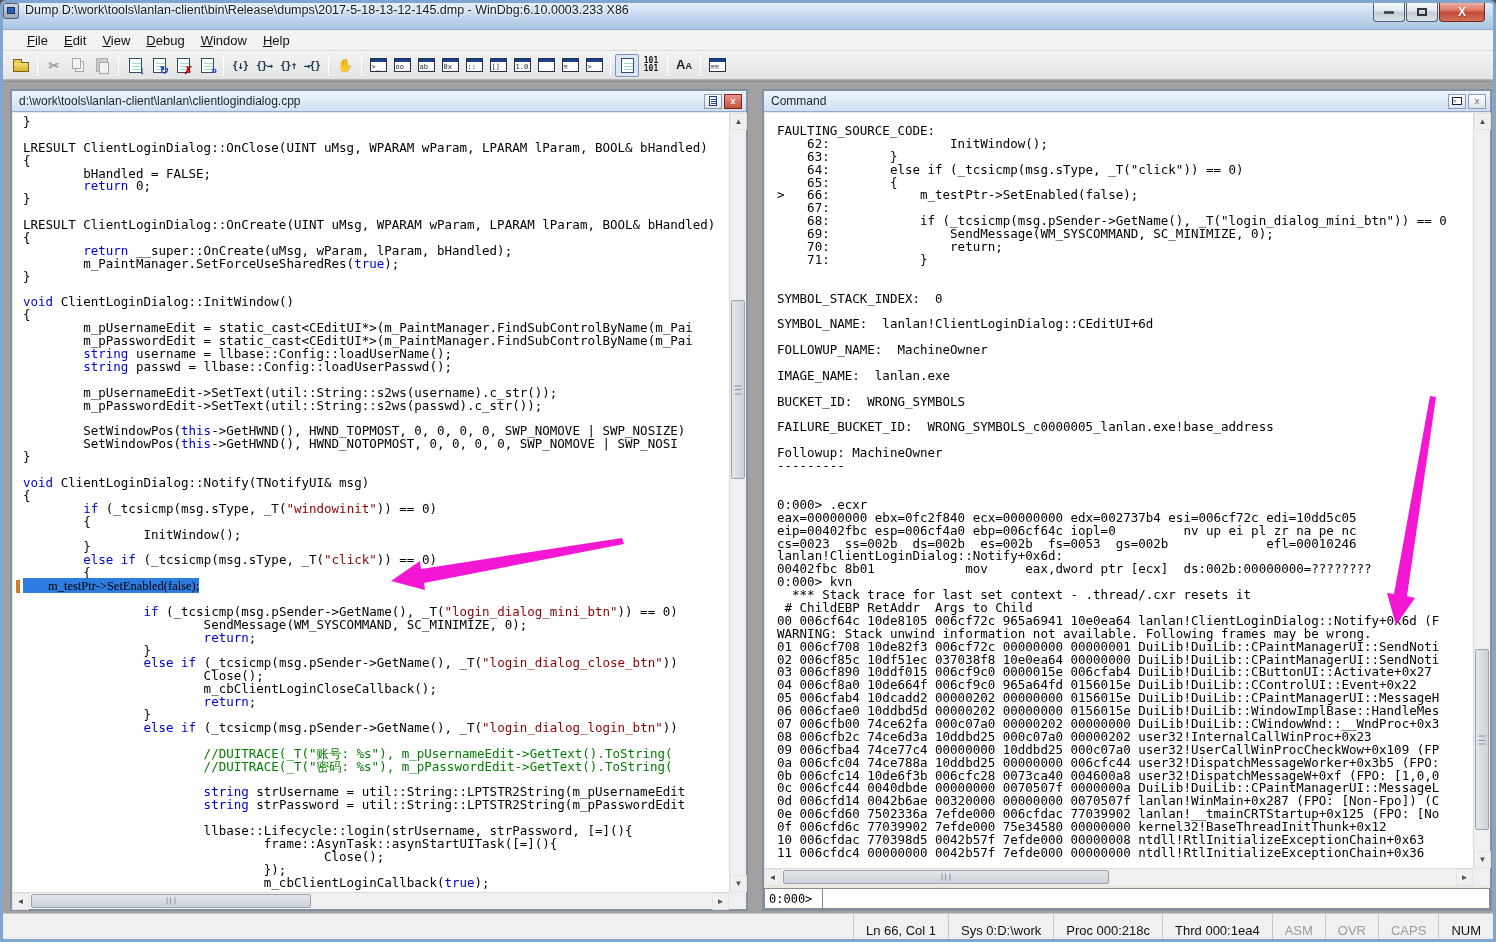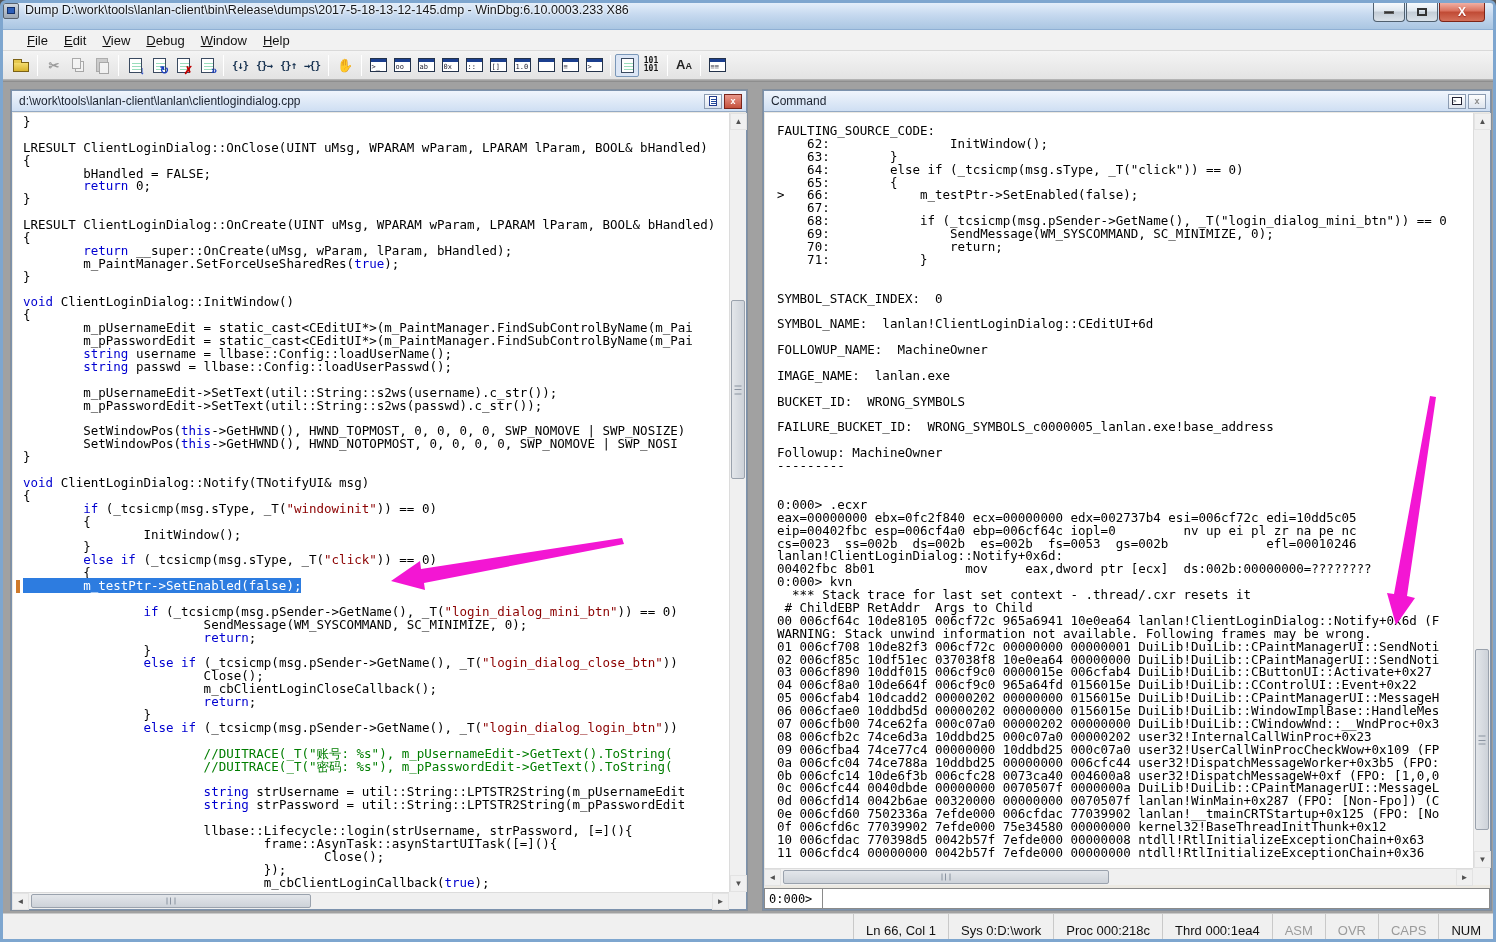--- a/index.html
+++ b/index.html
@@ -71,21 +71,21 @@
   .mini-term i{display:block;width:10px;height:8px;background:#fff;border:1px solid #223;position:relative;}
   .mini-term i::after{content:">_";position:absolute;left:0px;top:-1px;font-size:6px;font-family:"DejaVu Sans Mono",monospace;color:#123;}
   .mini-close-gray b{color:#8a8a8a;font-weight:bold;font-size:9px;line-height:9px;}
   
   .code{position:absolute;background:#fff;overflow:hidden;font-family:"DejaVu Sans Mono","Liberation Mono",monospace;font-size:12.5px;color:#000;}
   .code .cl{height:12.9px;line-height:12.9px;white-space:pre;}
   .tk-k{color:#0000d0;} .tk-s{color:#8b0000;} .tk-c{color:#007d00;} .tk-p{color:#000;}
   .cl.hl{position:relative;}
   .cl.hl::before{content:"";position:absolute;left:-7px;top:0;bottom:0;width:4px;background:#cf7a2a;}
   .cl.hl .hlspan{background:#2d7ce0;color:#fff;}
-  .cl.hl .hlspan span{color:#ffffff;}
+  .cl.hl .hlspan span{color:#000000;font-family:Liberation Serif, serif;}
   
   .vscroll{position:absolute;width:17px;background:#f0f0f0;border-left:1px solid #dcdcdc;}
   .hscroll{position:absolute;height:17px;background:#f0f0f0;border-top:1px solid #dcdcdc;}
   .sb-arrow{position:absolute;width:17px;height:17px;display:flex;align-items:center;justify-content:center;
     font-size:8px;color:#505050;background:#f0f0f0;border:1px solid #e3e3e3;}
   .sb-thumb{position:absolute;background:linear-gradient(90deg,#e3e6ea,#cdd2d9);border:1px solid #9aa2ad;border-radius:2px;}
   .hscroll .sb-thumb{top:1px;bottom:1px;background:linear-gradient(#e3e6ea,#cdd2d9);}
   .sb-thumb::after{content:"";position:absolute;left:50%;top:50%;width:7px;height:7px;transform:translate(-50%,-50%);
     border-left:1px solid #8a93a0;border-right:1px solid #8a93a0;background:linear-gradient(90deg,transparent 3px,#8a93a0 3px,#8a93a0 4px,transparent 4px);}
   .vscroll .sb-thumb::after{transform:translate(-50%,-50%) rotate(90deg);}

